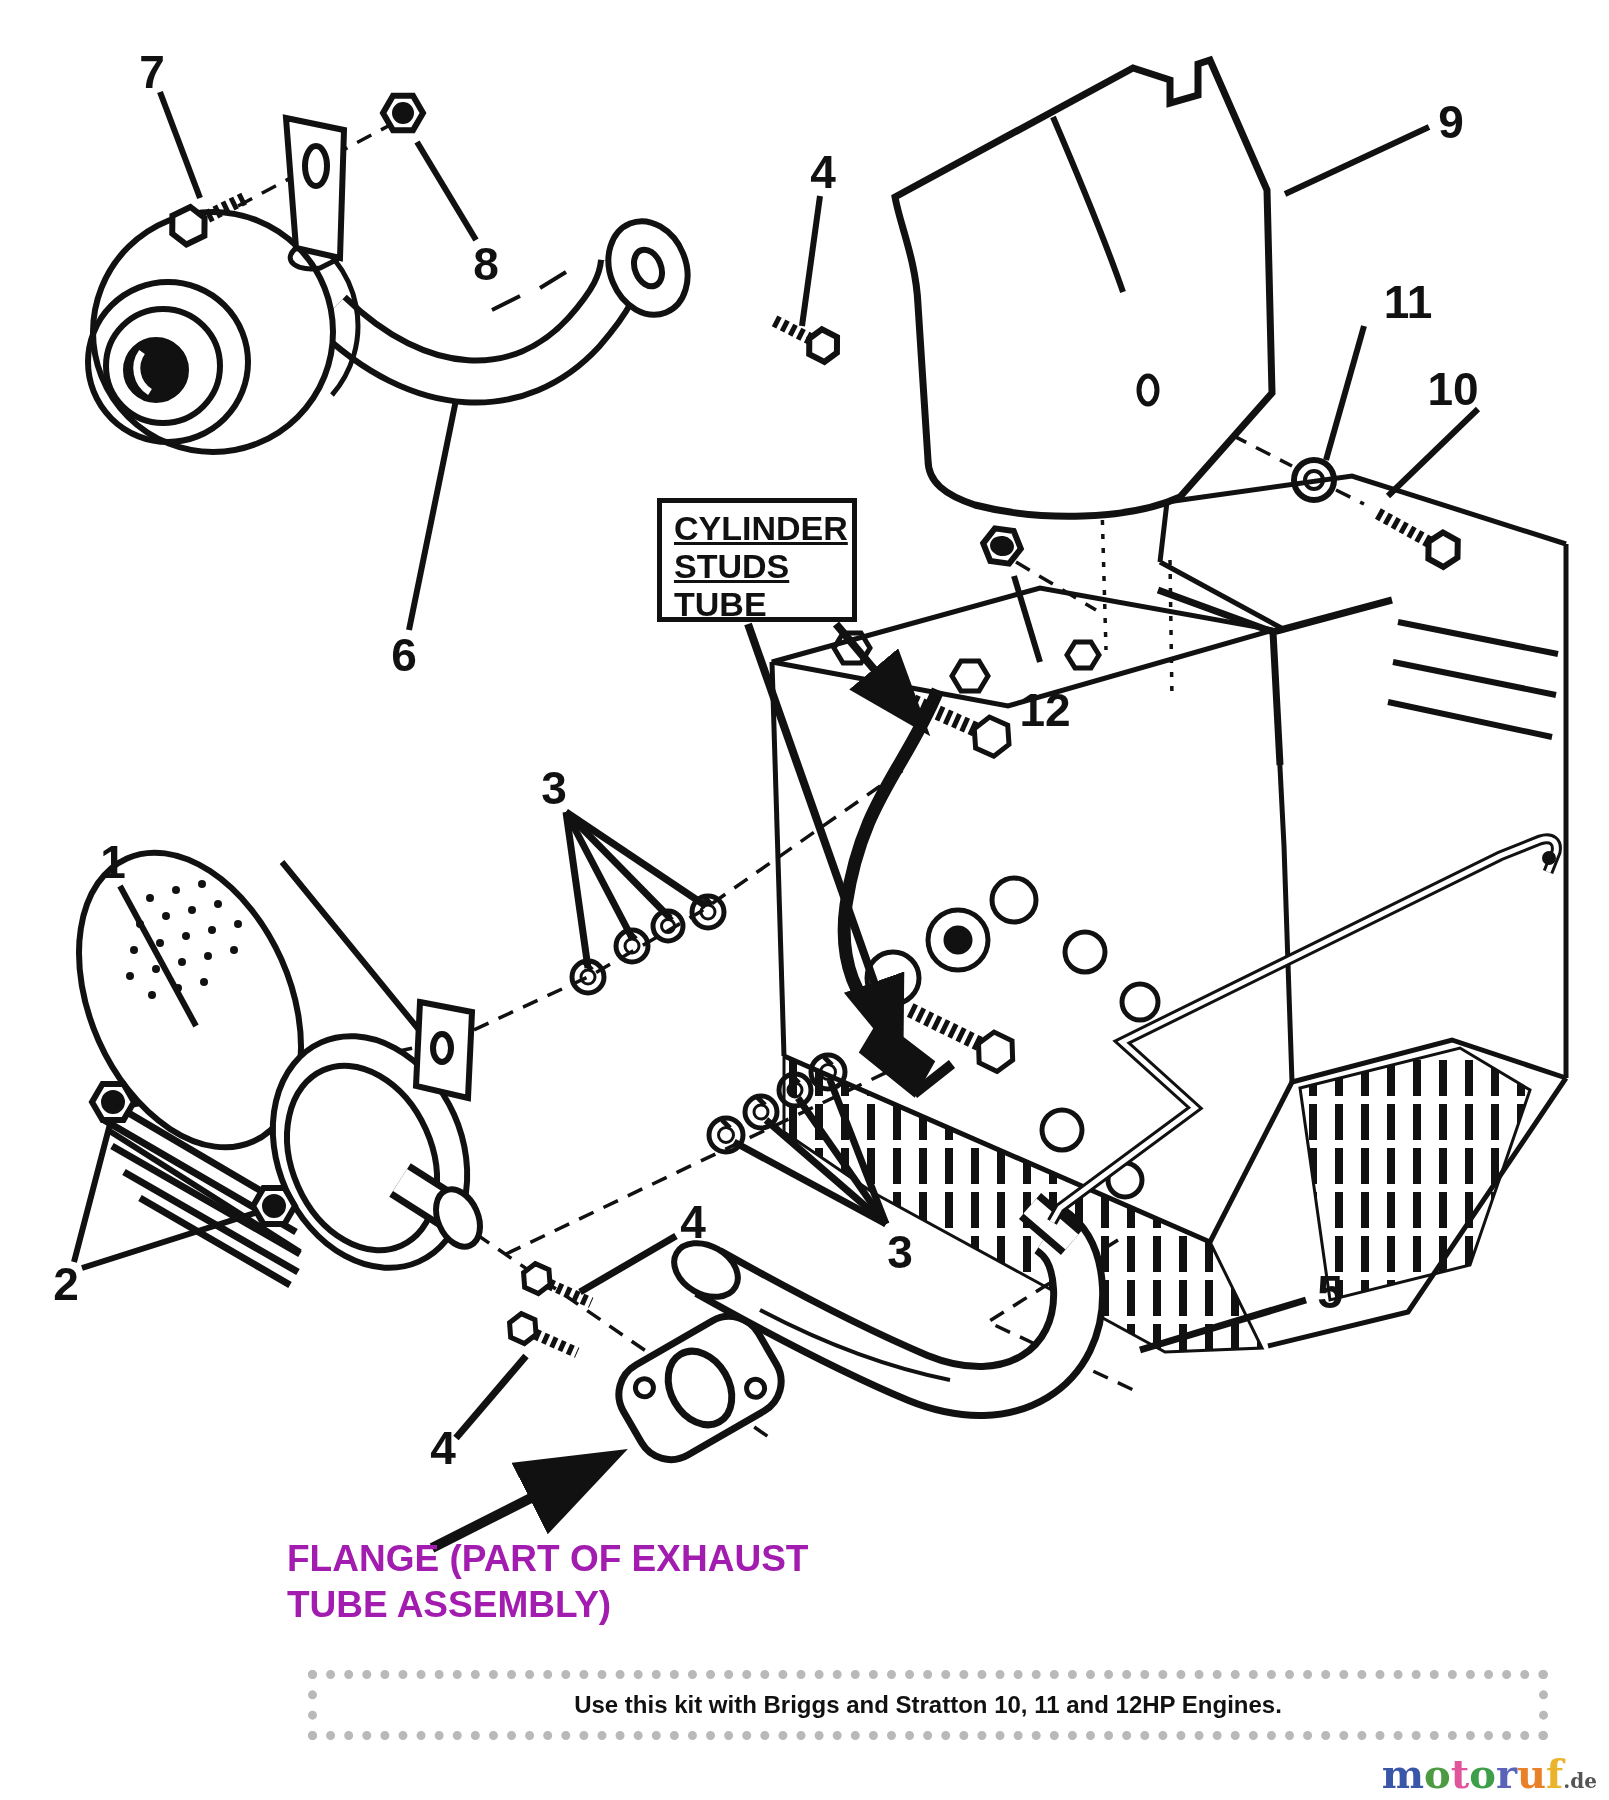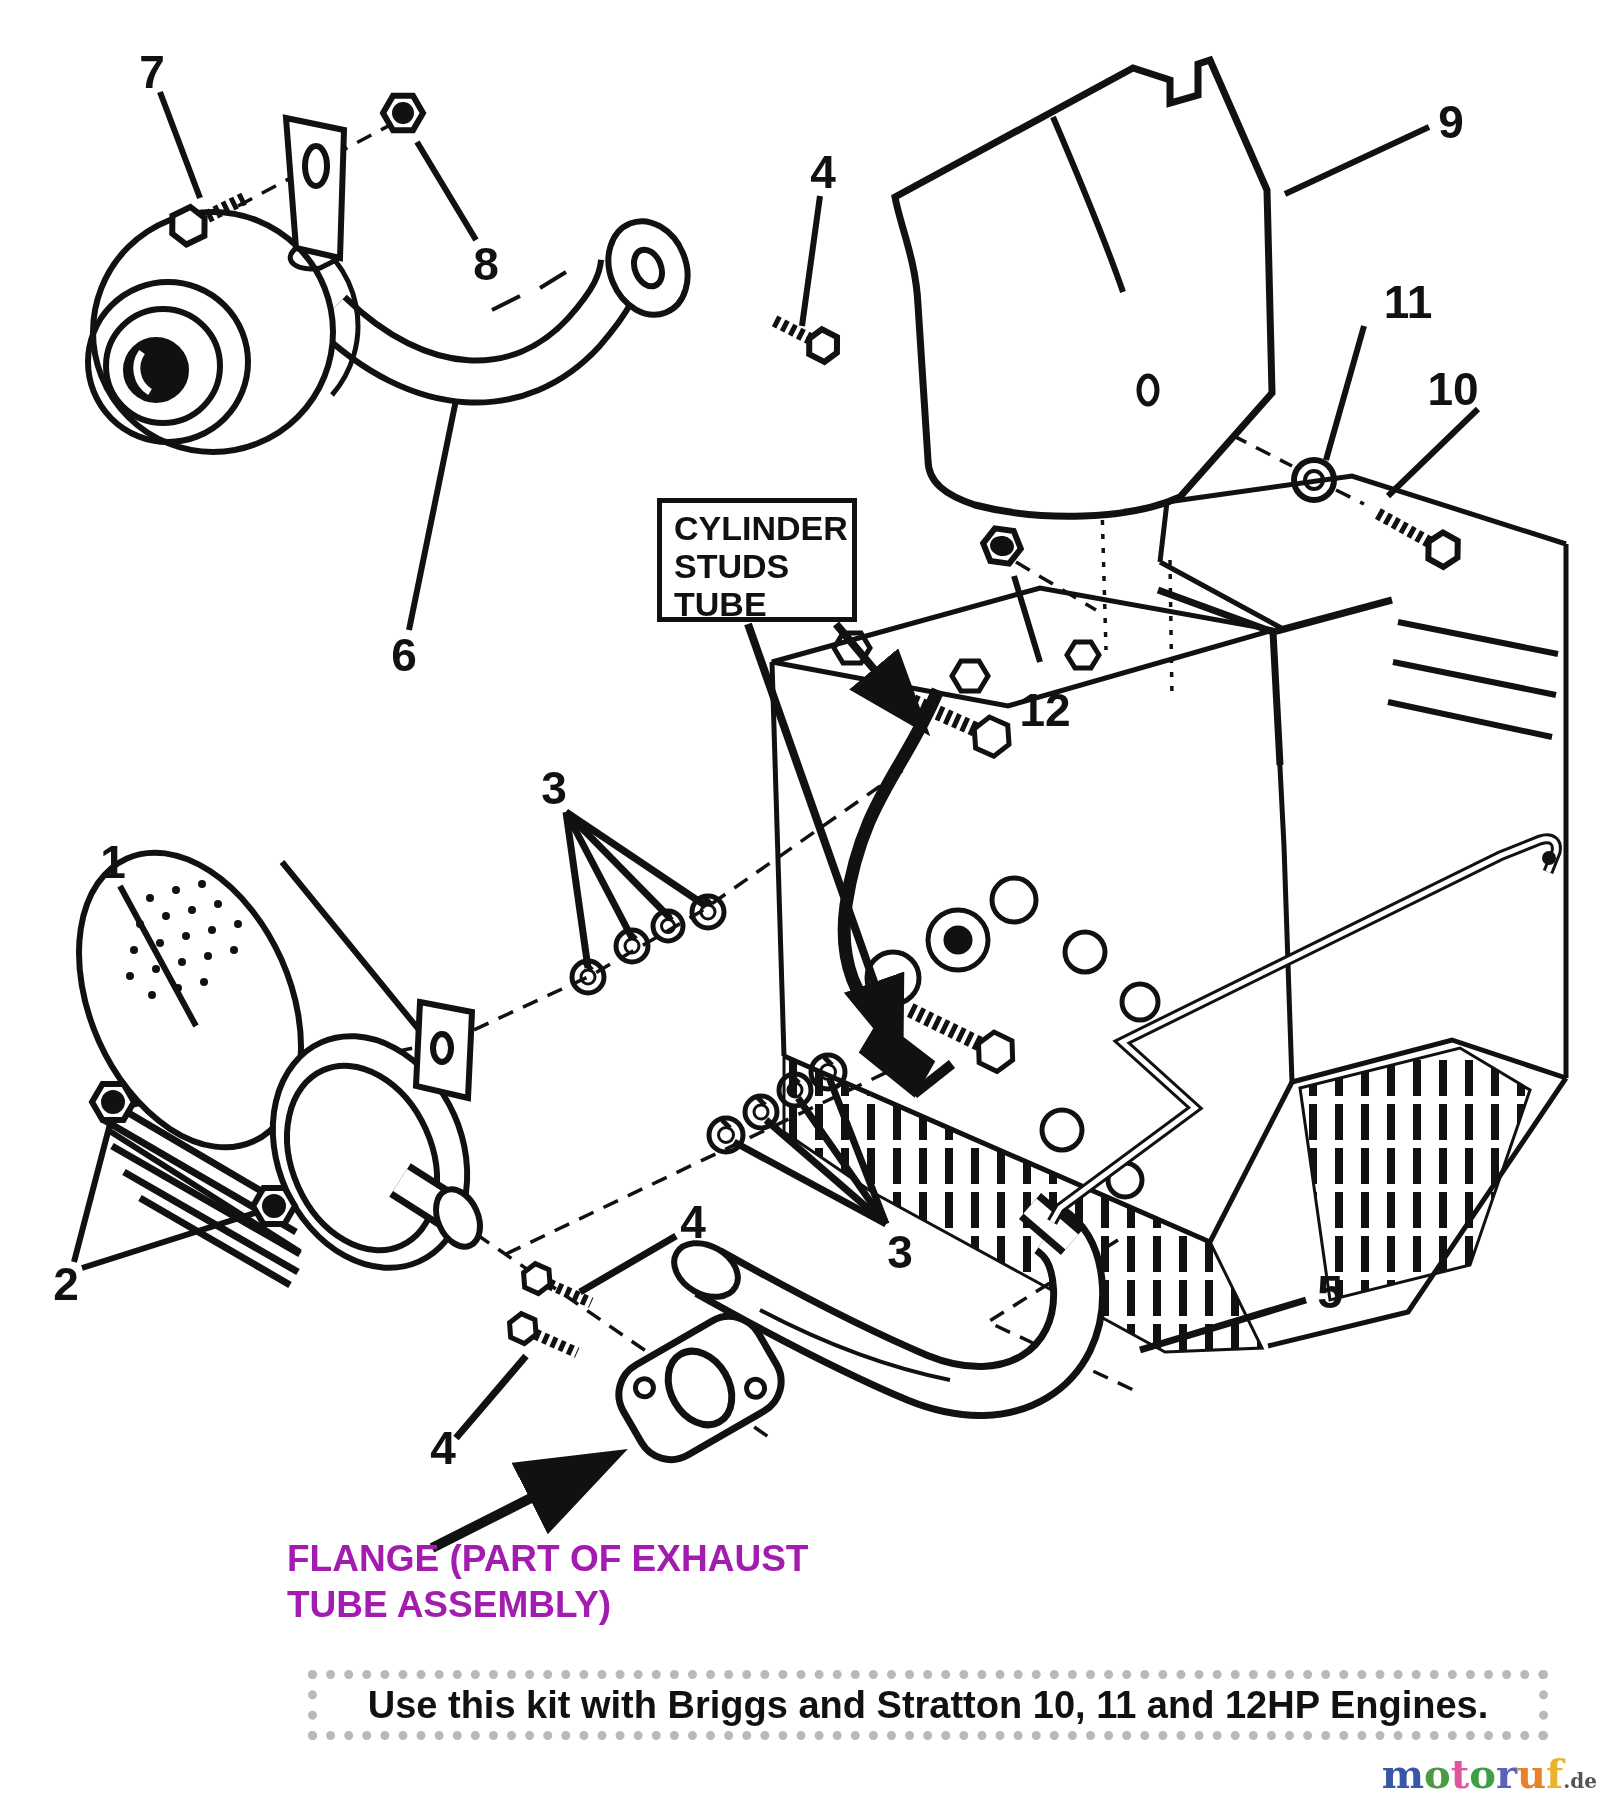--- a/index.html
+++ b/index.html
@@ -3,27 +3,27 @@
 <meta charset="utf-8">
 <style>
   html,body{margin:0;padding:0;background:#fff;}
   #stage{position:relative;width:1609px;height:1800px;background:#fff;overflow:hidden;
          font-family:"Liberation Sans",sans-serif;}
   #art{position:absolute;left:0;top:0;}
   .callout{position:absolute;transform:translate(-50%,-50%);font-weight:bold;
            font-size:46px;color:#111;line-height:1;}
   #cyl-box{position:absolute;left:657px;top:498px;width:200px;height:124px;
            border:5px solid #111;background:#fff;box-sizing:border-box;
-           padding:6px 0 0 12px;font-weight:bold;font-size:34px;line-height:38px;color:#111;}
+           padding:6px 0 0 12px;font-weight:bold;font-size:34px;line-height:38px;color:#111;text-decoration:underline;}
   #flange-note{position:absolute;left:287px;top:1536px;font-weight:bold;font-size:37px;
            line-height:46px;color:#a21caf;white-space:nowrap;}
   #caption-bar{position:absolute;left:308px;top:1670px;width:1240px;height:70px;
            border:9px dotted #b9b9b9;background:#fff;box-sizing:border-box;
            display:flex;align-items:center;justify-content:center;}
-  #caption-bar .cap{font-weight:bold;font-size:38px;color:#111;white-space:nowrap;}
+  #caption-bar .cap{font-weight:bold;font-size:24px;color:#111;white-space:nowrap;}
   #watermark{position:absolute;right:12px;bottom:6px;font-family:"DejaVu Serif",serif;
            font-weight:bold;font-size:40px;line-height:1;text-align:center;}
   #watermark .de{font-size:20px;color:#555;}
   svg *{vector-effect:non-scaling-stroke;}
   .ln{stroke:#111;fill:none;}
 </style>
 </head>
 <body>
 
 <div id="stage">

